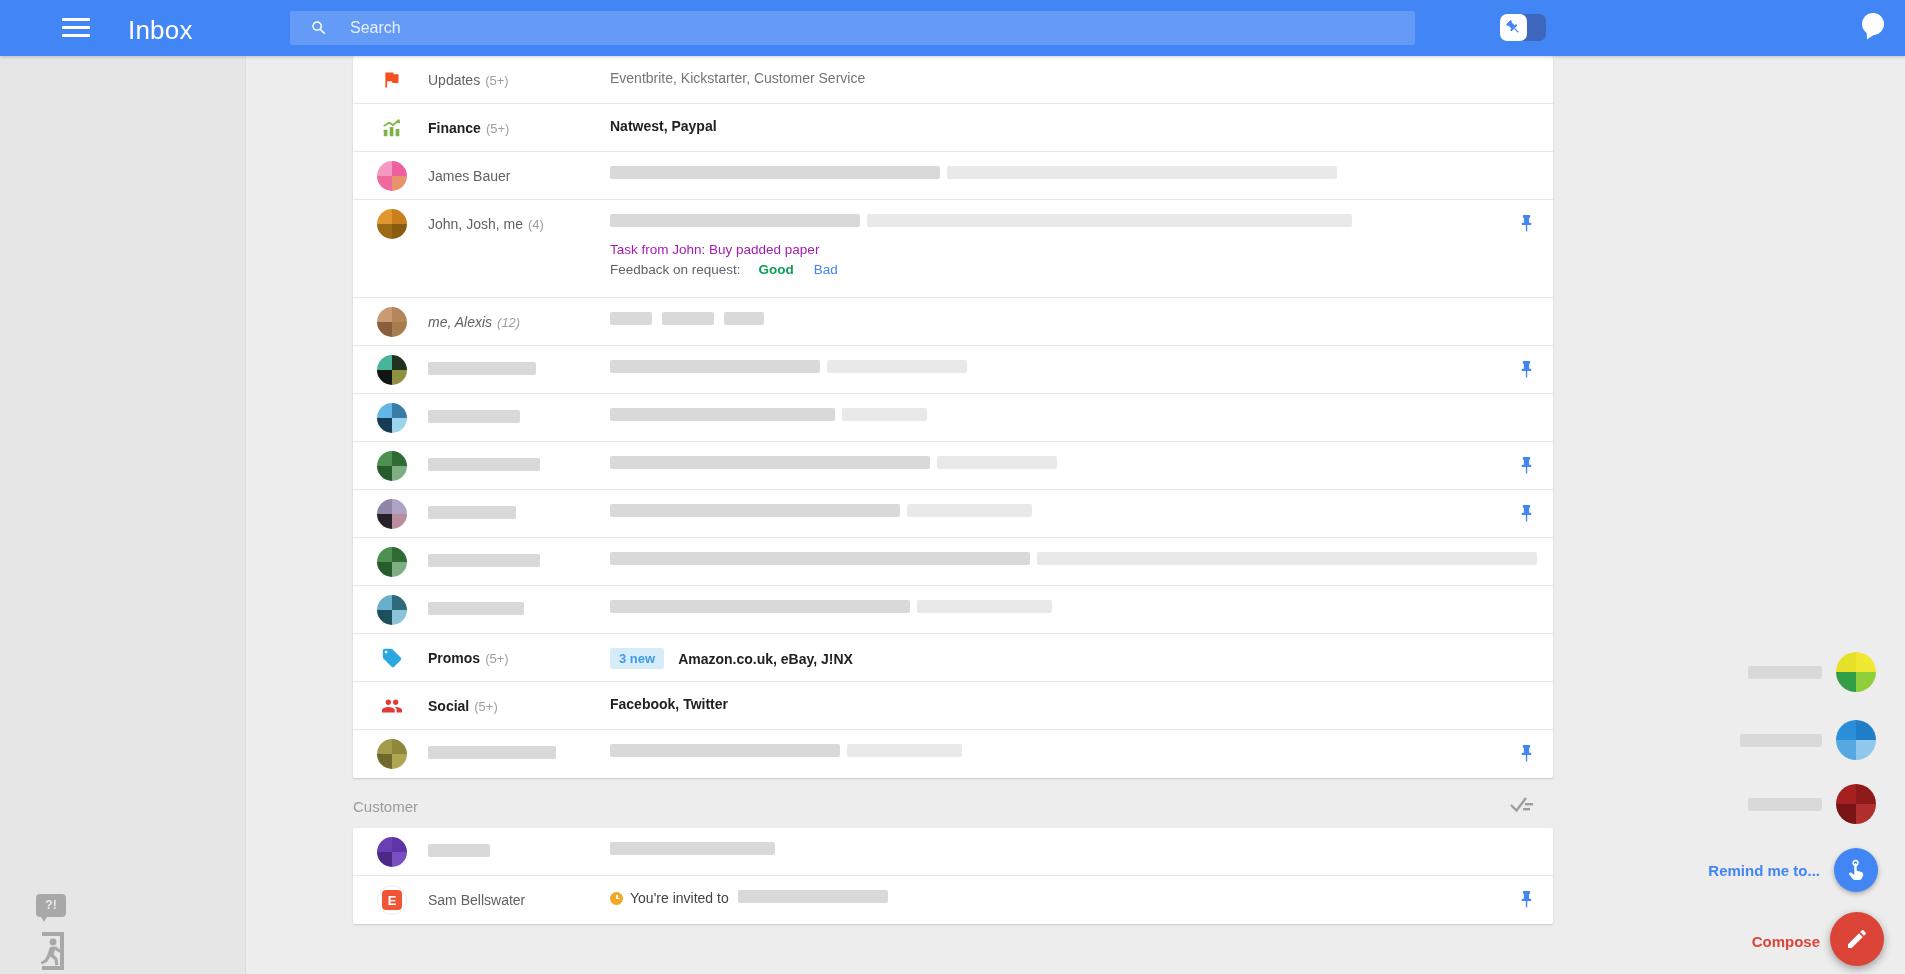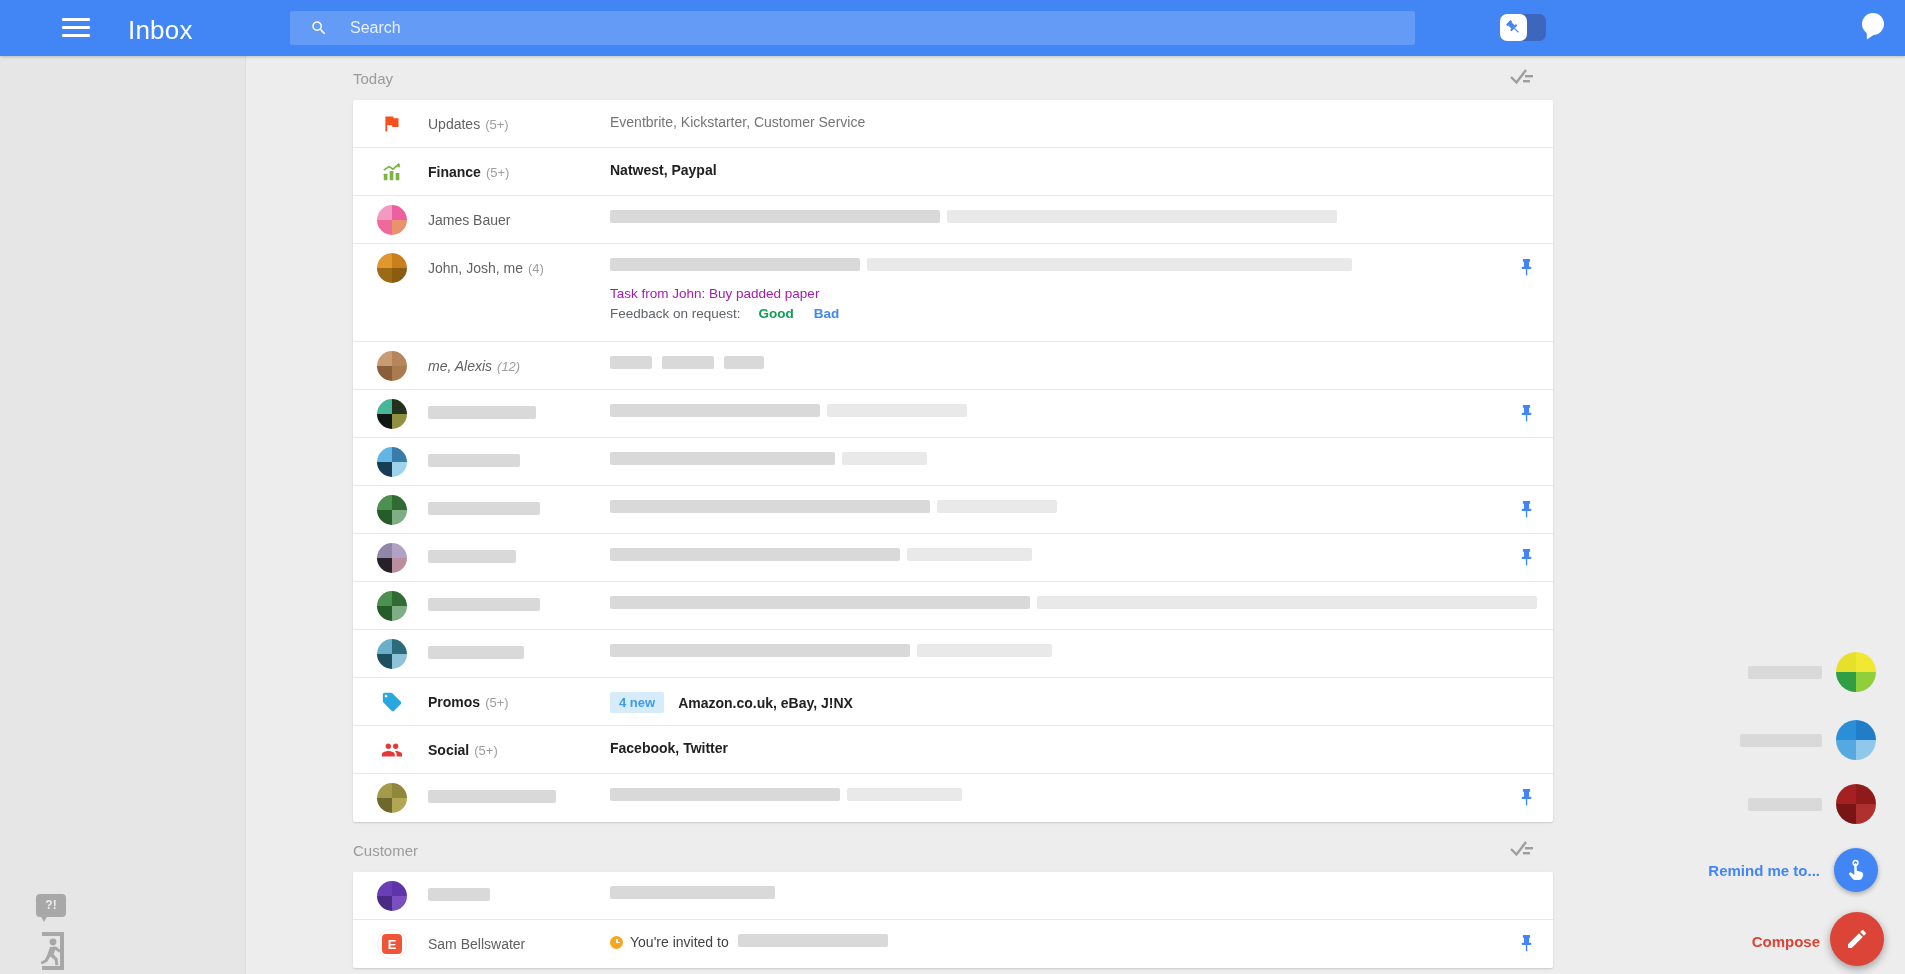--- a/index.html
+++ b/index.html
@@ -47,21 +47,21 @@
   .subject-wrap.bold { color:#212121; font-weight:bold; }
   .badge { background:#d7ecf9; color:#3d9be9; font-size:13px; font-weight:bold; padding:3px 9px;
            border-radius:2px; margin-right:14px; }
   .blur { background:#d9d9d9; border-radius:2px; height:13px; display:inline-block; }
   .blur.light { background:#e9e9e9; }
   .blur + .blur { margin-left:7px; }
   .pin-flag { position:absolute; right:20px; cursor:pointer; }
   .task-line { position:absolute; left:257px; font-size:13.5px; color:#a21caf; }
   .fb-line { position:absolute; left:257px; font-size:13.5px; color:#5f6368; }
   .fb-line .good { color:#0f9d58; font-weight:bold; margin-left:18px; cursor:pointer; }
-  .fb-line .bad  { color:#4285f4; font-weight:bold; margin-left:20px; cursor:pointer; }
+  .fb-line .bad  { color:#4285f4; font-weight:normal; margin-left:20px; cursor:pointer; }
   .brand-badge { width:30px; height:30px; border-radius:50%; background:#fff; border:1px solid #eee;
                  display:flex; align-items:center; justify-content:center; }
   .brand-badge .sq { width:20px; height:20px; border-radius:4px; color:#fff; font-weight:bold;
                  font-size:13px; display:flex; align-items:center; justify-content:center; }
   .clock-dot { width:13px; height:13px; border-radius:50%; background:#f5a623; position:relative; margin-right:7px; flex:none; }
   .clock-dot:after { content:""; position:absolute; left:6px; top:3px; width:1.5px; height:4px; background:#fff; }
   .clock-dot:before { content:""; position:absolute; left:6px; top:6px; width:4px; height:1.5px; background:#fff; }
   .subject-prefix { color:#424242; margin-right:9px; white-space:nowrap; }
 
   
@@ -113,28 +113,20 @@
   </div>
   <div class="tips-balloon">
       <div class="tail"></div>
       <div class="ball"></div>
     </div>
 </div>
 
 <div class="left-rail"></div>
 
 <div class="list-col" id="list-col">
-    <div class="section-label">
-      <span>Today</span>
-      <span class="sweep"><svg width="26" height="18" viewBox="0 0 26 18">
-          <path d="M2 9l5.5 5.5L17 2" stroke="#9e9e9e" stroke-width="2.4" fill="none"></path>
-          <rect x="16" y="7" width="8" height="2.4" fill="#9e9e9e"></rect>
-          <rect x="14" y="12" width="7" height="2.4" fill="#9e9e9e"></rect>
-        </svg></span>
-    </div>
     <div class="card">
       <div class="row" style="height: 48px;">
         <span class="bicon" style="top: 13px;"><svg width="21" height="21" viewBox="0 0 24 24">
             <path fill="#f4511e" d="M14.4 6L14 4H5v17h2v-7h5.6l.4 2h7V6z"></path>
           </svg></span>
         <div class="sender-wrap" style="top: 16px;"><span>Updates</span><span class="count">(5+)</span></div>
         <div class="subject-wrap" style="top: 14px;">
           <span>Eventbrite, Kickstarter, Customer Service</span>
         </div>
       </div>
@@ -294,21 +286,21 @@
         <div class="subject-wrap" style="top: 14px;">
           <span><span class="blur" style="width: 300px;"></span><span class="blur light" style="width: 135px;"></span></span>
         </div>
       </div>
       <div class="row" style="height: 48px;">
         <span class="bicon" style="top: 13px;"><svg width="22" height="22" viewBox="0 0 24 24">
             <path fill="#29a8e0" d="M21.41 11.58l-9-9C12.05 2.22 11.55 2 11 2H4c-1.1 0-2 .9-2 2v7c0 .55.22 1.05.59 1.42l9 9c.36.36.86.58 1.41.58.55 0 1.05-.22 1.41-.59l7-7c.37-.36.59-.86.59-1.41 0-.55-.23-1.06-.59-1.42zM5.5 7C4.67 7 4 6.33 4 5.5S4.67 4 5.5 4 7 4.67 7 5.5 6.33 7 5.5 7z"></path>
           </svg></span>
         <div class="sender-wrap" style="top: 16px;"><b>Promos</b><span class="count">(5+)</span></div>
         <div class="subject-wrap bold" style="top: 14px;">
-          <span class="badge" style="background: rgb(215, 236, 249); color: rgb(61, 155, 233);">4 new</span>
+          <span class="badge" style="background: rgb(215, 236, 249); color: rgb(61, 155, 233);">3 new</span>
           <span>Amazon.co.uk, eBay, J!NX</span>
         </div>
       </div>
       <div class="row" style="height: 48px;">
         <span class="bicon" style="top: 13px;"><svg width="22" height="22" viewBox="0 0 24 24">
             <path fill="#e53935" d="M16 11c1.66 0 2.99-1.34 2.99-3S17.66 5 16 5s-3 1.34-3 3 1.34 3 3 3zm-8 0c1.66 0 2.99-1.34 2.99-3S9.66 5 8 5 5 6.34 5 8s1.34 3 3 3zm0 2c-2.33 0-7 1.17-7 3.5V19h14v-2.5c0-2.33-4.67-3.5-7-3.5zm8 0c-.29 0-.62.02-.97.05 1.16.84 1.97 1.97 1.97 3.45V19h6v-2.5c0-2.33-4.67-3.5-7-3.5z"></path>
           </svg></span>
         <div class="sender-wrap" style="top: 16px;"><b>Social</b><span class="count">(5+)</span></div>
         <div class="subject-wrap bold" style="top: 14px;">
           <span>Facebook, Twitter</span>

